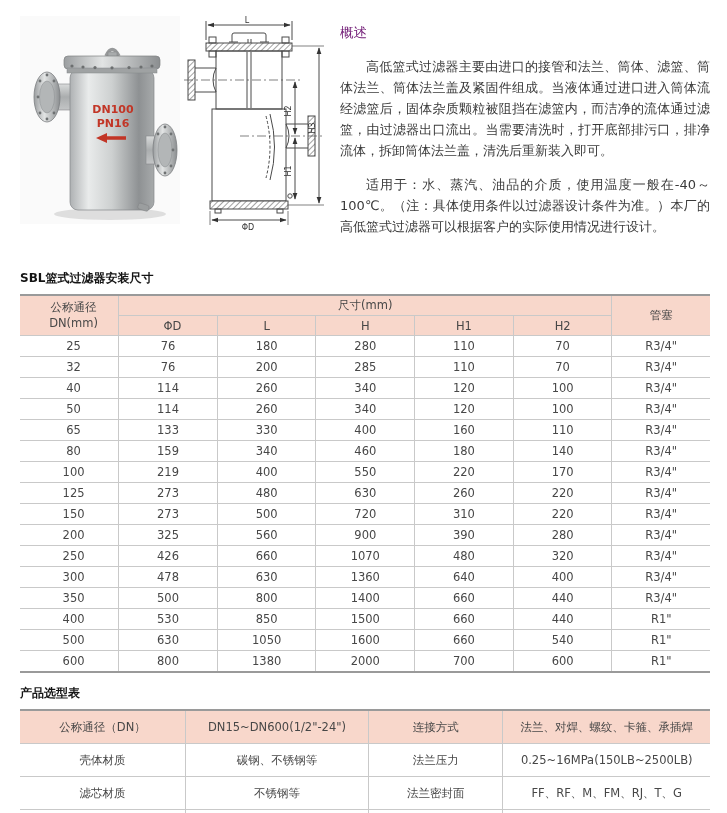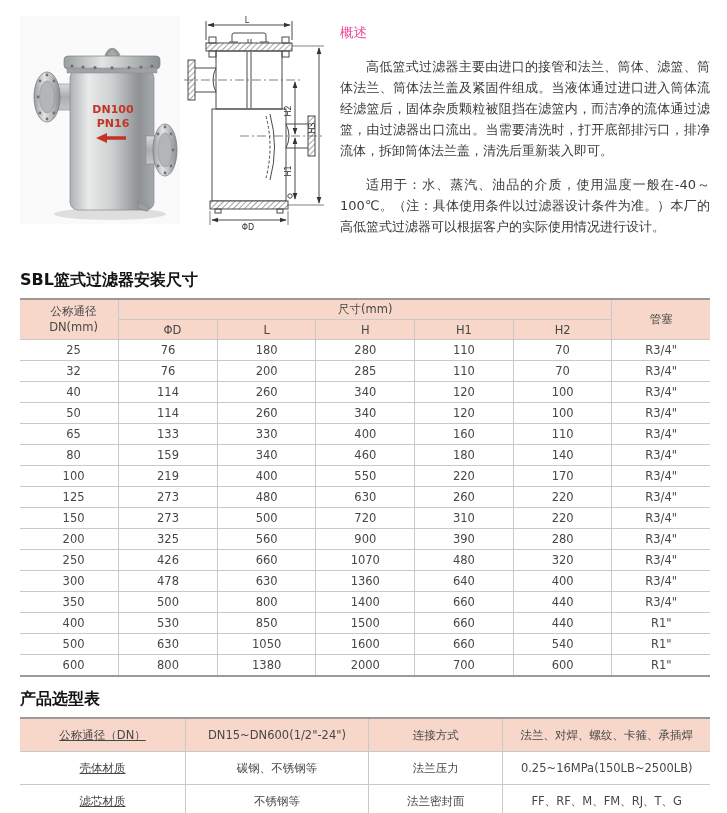--- a/index.html
+++ b/index.html
@@ -2,36 +2,36 @@
 <html><head>
 <meta charset="utf-8">
 <style>
   html,body{margin:0;padding:0;background:#fff;}
   body{width:727px;height:813px;font-family:"DejavU Sans",sans-serif;font-family:"DejaVu Sans",sans-serif;color:#3e3e3e;overflow:hidden;}
   .page{padding:16px 17px 0 20px;box-sizing:border-box;}
   .top{display:flex;align-items:flex-start;}
   .photo-wrap{width:160px;height:208px;flex:none;}
   .draw-wrap{width:150px;height:216px;flex:none;margin-left:2px;}
   .overview{flex:1;padding-left:8px;font-size:13px;line-height:1.62;color:#3a3a3a;}
-  .overview h3{font-size:13.5px;font-weight:400;margin:6px 0 12px;color:#ec4899;}
+  .overview h3{font-size:13.5px;font-weight:400;margin:6px 0 12px;color:#701a75;}
   .overview p{margin:0 0 13px;text-indent:2em;text-align:justify;}
-  .section-title{font-size:16px;font-weight:bold;color:#141414;margin:12px 0 7px 0;}
+  .section-title{font-size:12px;font-weight:bold;color:#141414;margin:12px 0 7px 0;}
   .section-title.first{margin-top:20px;}
   table{width:100%;border-collapse:collapse;font-size:11.5px;color:#474747;table-layout:fixed;}
   .dim-table{border-top:2px solid #9a9a9a;border-bottom:2px solid #9a9a9a;}
   .dim-table th,.dim-table td{border:1px solid #c9c9c9;text-align:center;padding:1.5px 2px;height:17px;font-weight:400;}
   .dim-table thead th{background:#f8d7cb;height:16px;}
   .dim-table th:first-child,.dim-table td:first-child{border-left:0;padding-left:11px;}
   .dim-table th:last-child,.dim-table td:last-child{border-right:0;}
   .dim-table thead tr:first-child th{border-top:0;}
   .dim-table tbody tr:last-child td{border-bottom:0;}
   .dn-head span{display:block;line-height:1.35;}
   .sel-table{border-top:2px solid #9a9a9a;border-bottom:2px solid #9a9a9a;margin-top:4px;}
   .sel-table td{border:1px solid #c9c9c9;text-align:center;height:32px;padding:0 4px;}
-  .sel-table td:first-child{border-left:0;text-decoration:underline;}
+  .sel-table td:first-child{border-left:0;}
   .sel-table td:last-child{border-right:0;}
   .sel-table tr:first-child td{background:#f8d7cb;border-top:0;}
   .sel-table tr:last-child td{border-bottom:0;}
   svg text{font-family:"DejaVu Sans",sans-serif;}
 </style>
 </head>
 <body>
 
 <div class="page">
 

